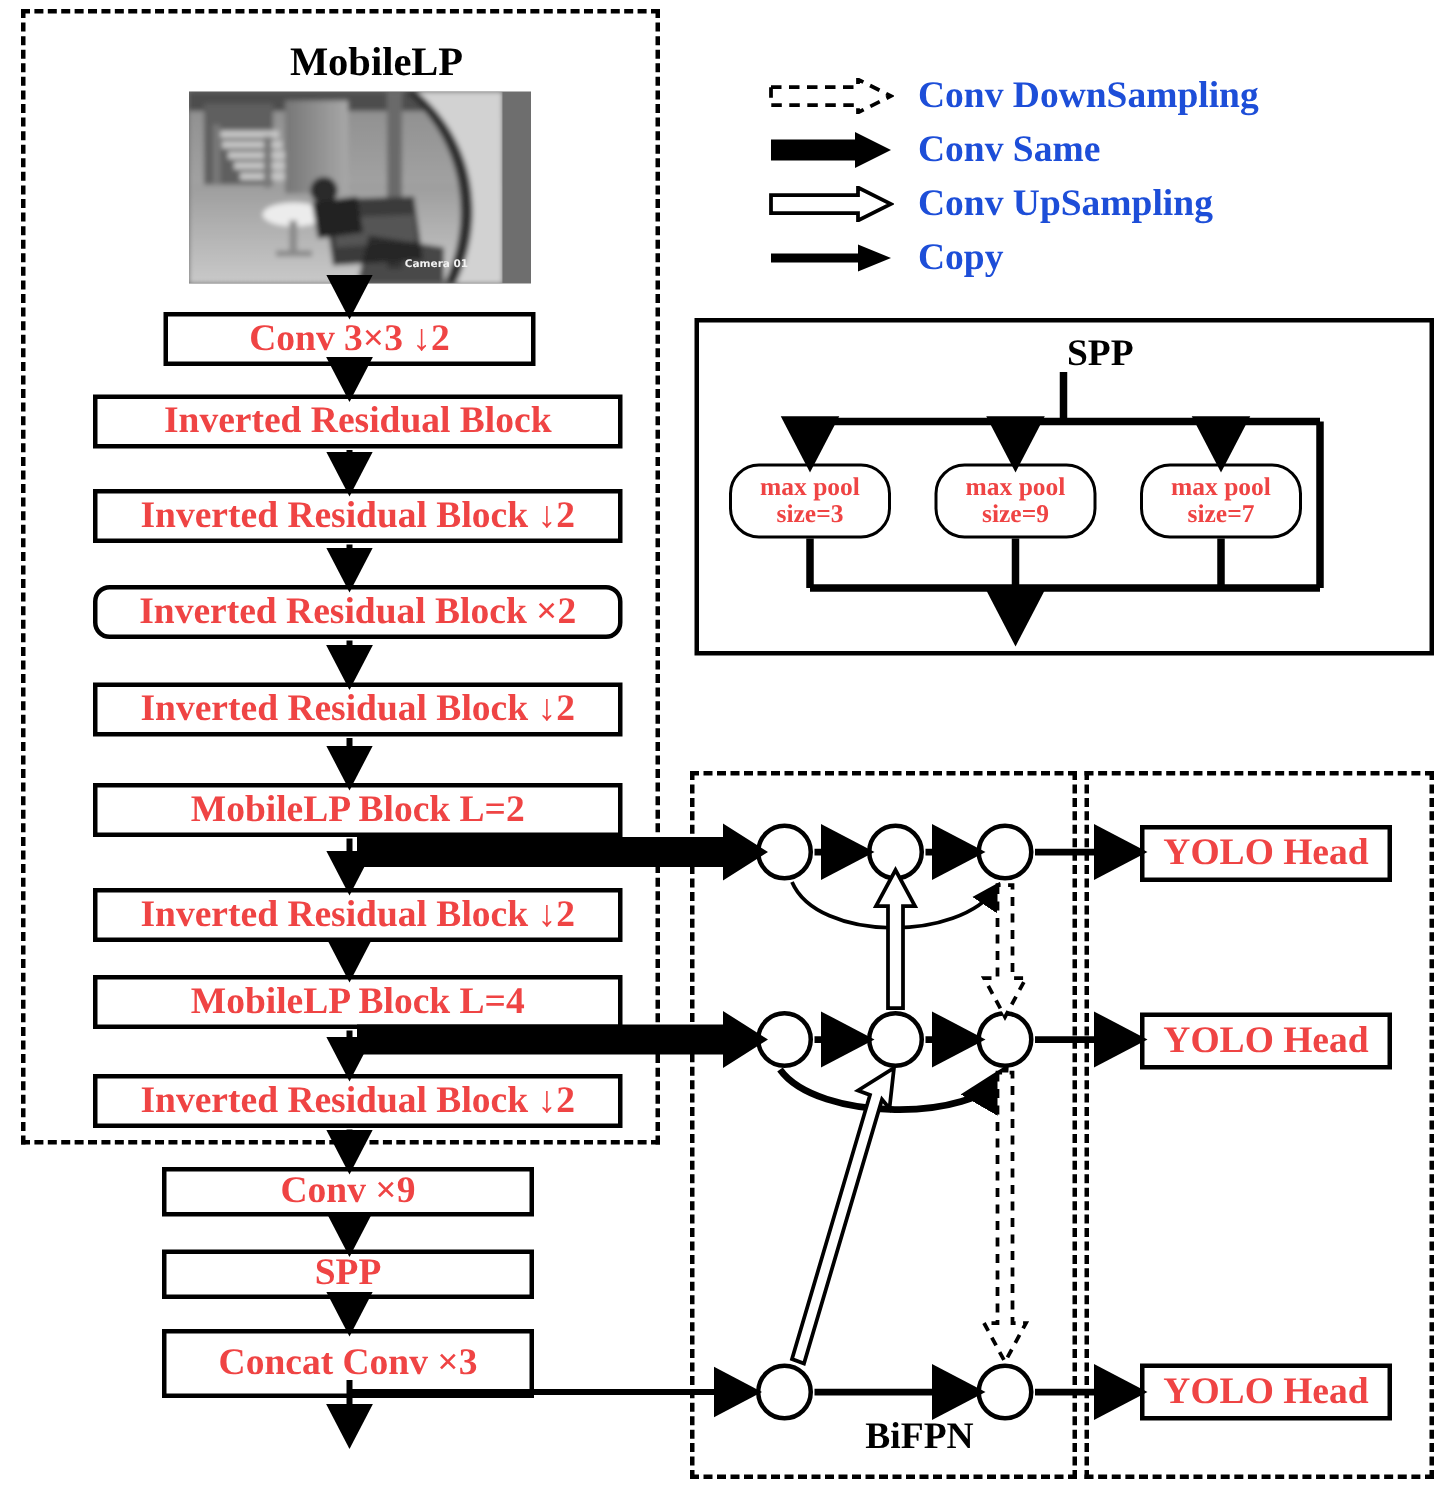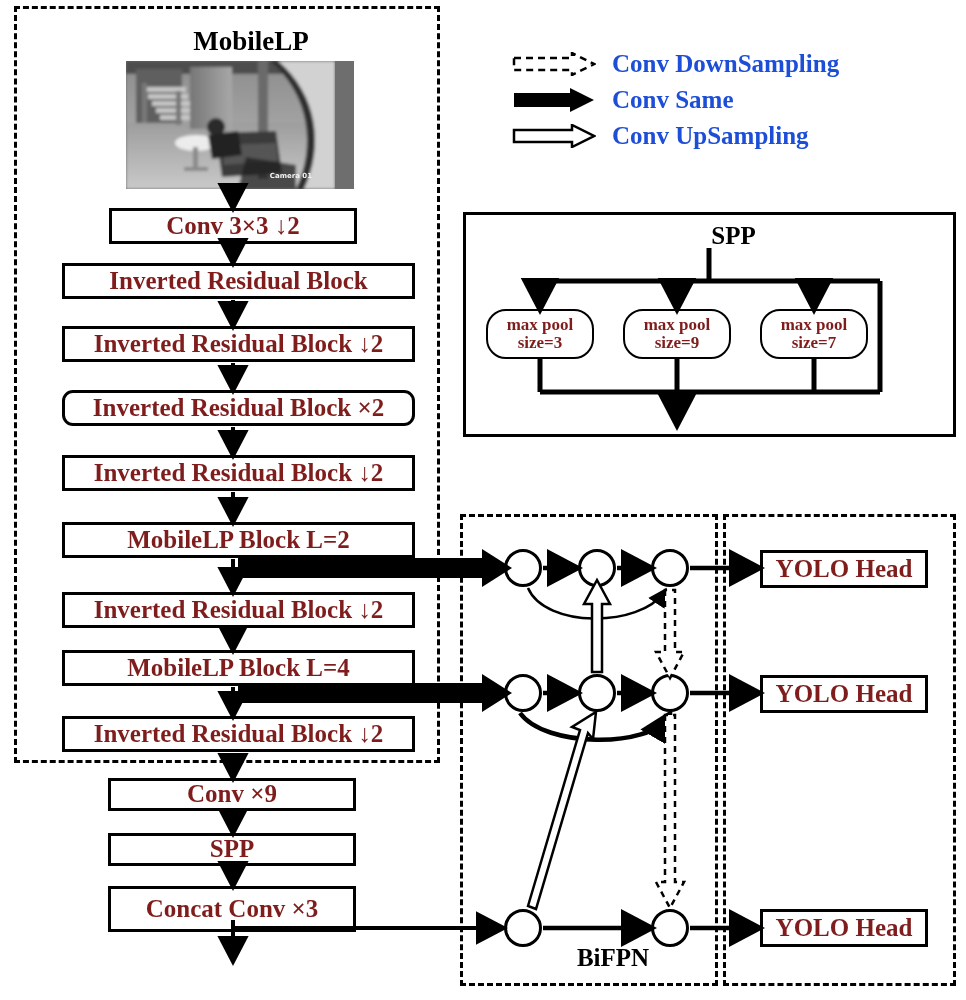--- a/index.html
+++ b/index.html
@@ -3,21 +3,21 @@
 <meta charset="utf-8">
 <style>
   html,body{margin:0;padding:0;background:#ffffff;}
   body{width:966px;height:1000px;position:relative;overflow:hidden;
        font-family:"Liberation Serif","DejaVu Serif",serif;}
   #stage{position:absolute;left:0;top:0;width:966px;height:1000px;}
 
   
   .box{position:absolute;border:3px solid #000;background:#fff;
        display:flex;align-items:center;justify-content:center;
-       font-weight:bold;color:#7f1d1d;box-sizing:border-box;
+       font-weight:bold;color:#ef4444;box-sizing:border-box;
        text-align:center;line-height:1.05;}
   .thinbox{border-width:2px;border-radius:20px;}
   .dashbox{position:absolute;border:3px dashed #000;box-sizing:border-box;
            background:transparent;}
   .solidpanel{position:absolute;border:3px solid #000;box-sizing:border-box;
               background:#fff;}
 
   .label{position:absolute;font-weight:bold;color:#000;
          white-space:nowrap;text-align:center;padding-left:24px;}
 
@@ -182,20 +182,26 @@
     <span class="legtext" style="font-size:25px;">Conv Same</span>
   </div>
 
   <div class="legrow" style="left:512px;top:122px;">
     <svg width="84" height="24">
       <path d="M2 6 L60 6 L60 1 L82 12 L60 23 L60 18 L2 18 Z" fill="#fff" stroke="#000" stroke-width="2.5"></path>
     </svg>
     <span class="legtext" style="font-size:25px;">Conv UpSampling</span>
   </div>
 
+  <div class="legrow" style="left:512px;top:158px;">
+    <svg width="84" height="24">
+      <path d="M2 9 L60 9 L60 3 L82 12 L60 21 L60 15 L2 15 Z" fill="#000"></path>
+    </svg>
+    <span class="legtext" style="font-size:25px;">Copy</span>
+  </div>
 
   <svg id="wires">
     <defs>
       <marker id="ah" markerWidth="9" markerHeight="9" refX="5.5" refY="4.5" orient="auto" markerUnits="strokeWidth">
         <path d="M0,0.6 L7.5,4.5 L0,8.4 Z" fill="#000"></path>
       </marker>
       <marker id="ahs" markerWidth="10" markerHeight="10" refX="6" refY="5" orient="auto" markerUnits="strokeWidth">
         <path d="M0,0.8 L8,5 L0,9.2 Z" fill="#000"></path>
       </marker>
     </defs>

